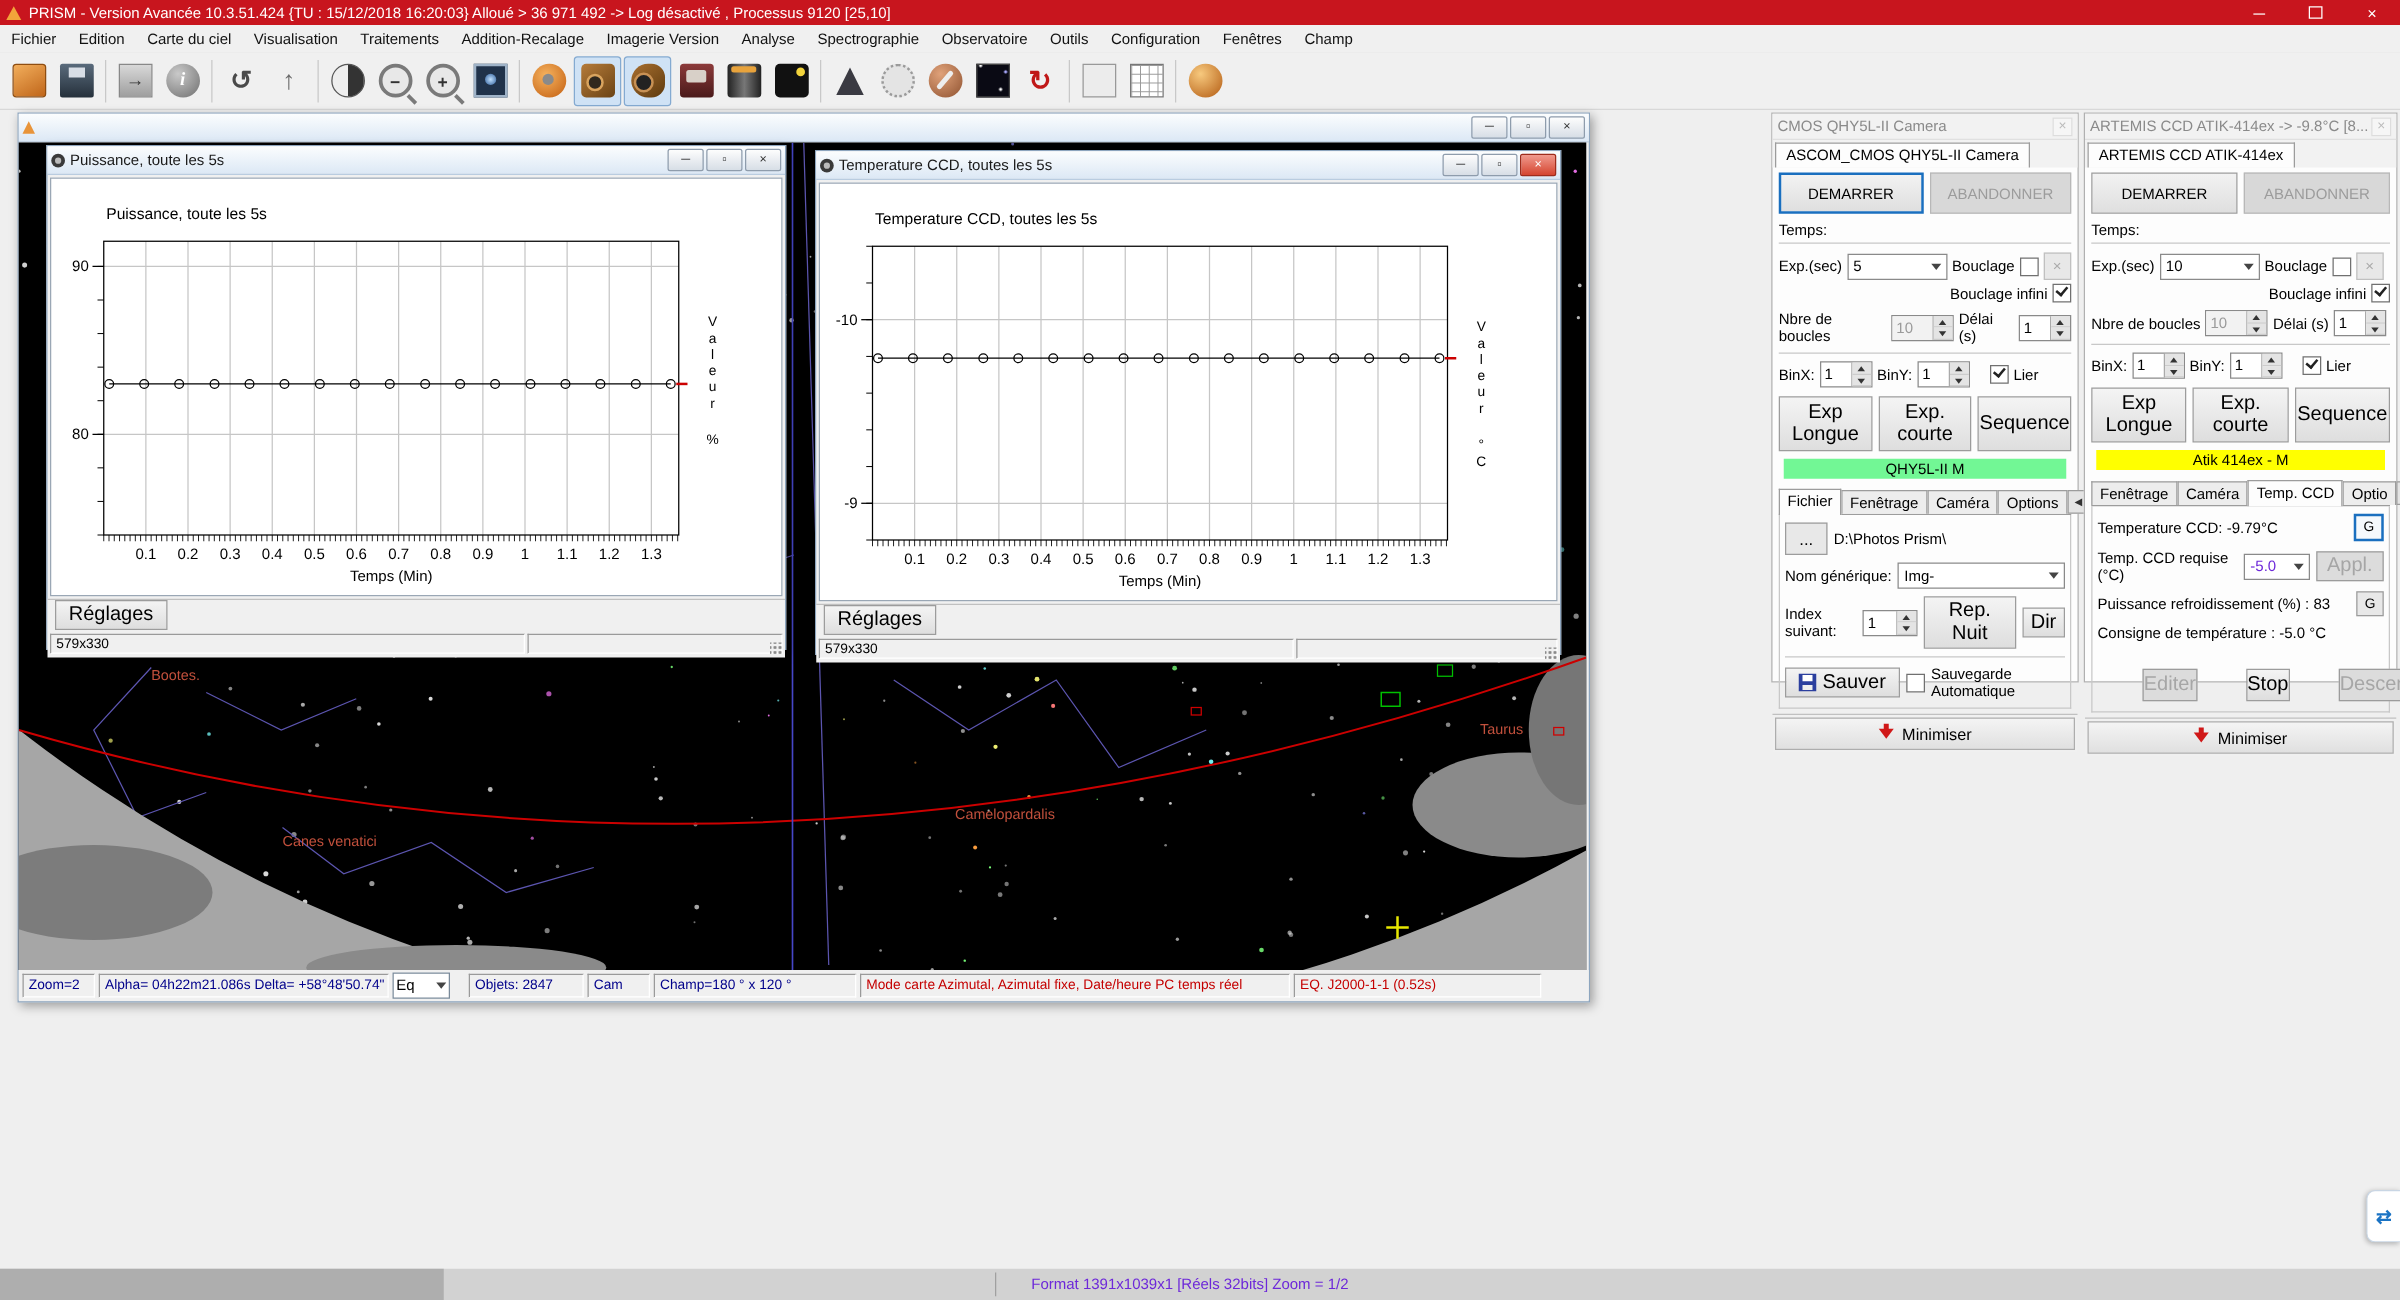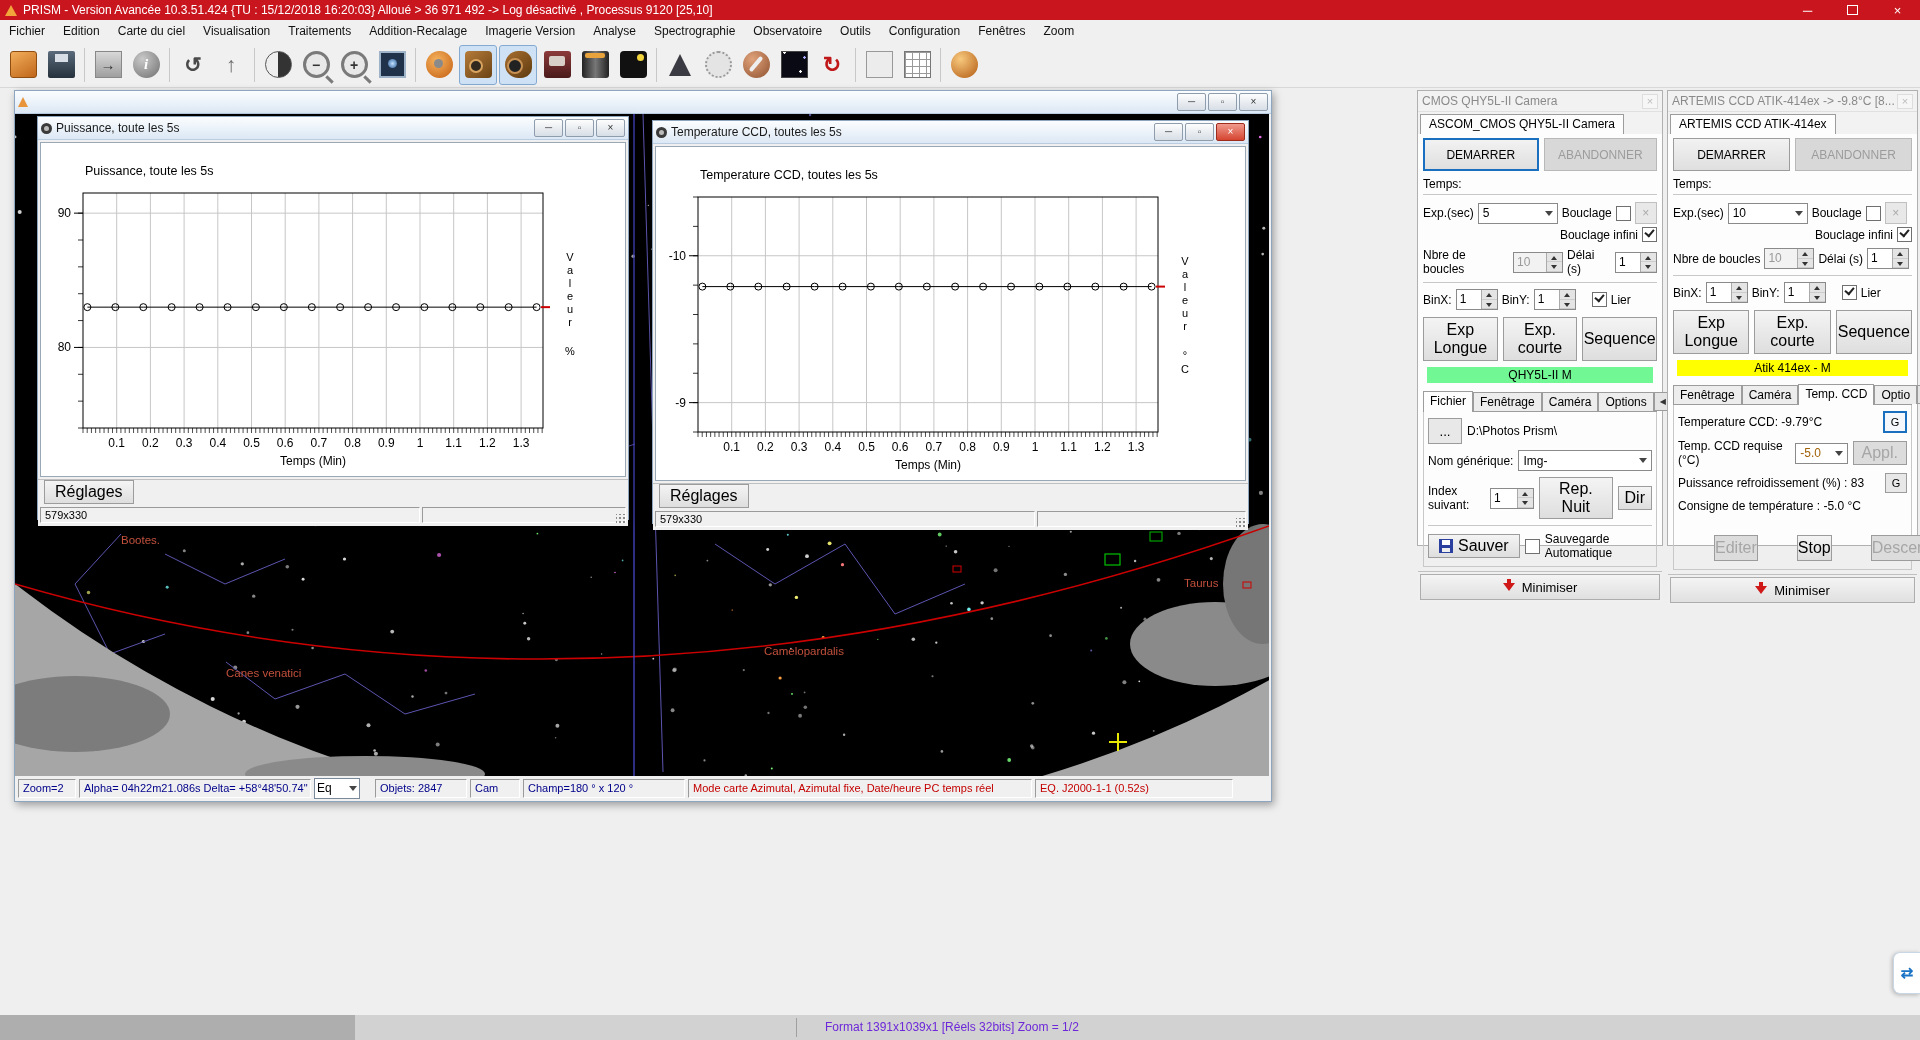--- a/index.html
+++ b/index.html
@@ -116,21 +116,21 @@
   .spinv{padding:2px 3px;min-width:18px;}
   .spinv.dis{color:#9A9A9A;background:#F2F2F2;}
   .spinb{width:15px;display:flex;flex-direction:column;border-left:1px solid #AAA;}
   .spinb i{flex:1;background:#E4E4E4;position:relative;border-bottom:1px solid #CCC;}
   .spinb i:after{content:"";position:absolute;left:4px;top:3px;border-left:3px solid transparent;border-right:3px solid transparent;}
   .spinb i.u:after{border-bottom:4px solid #333;}
   .spinb i.d:after{border-top:4px solid #333;}
   .combo{display:inline-flex;border:1px solid #8A8A8A;background:#fff;height:19px;align-items:center;}
   .combo .v{padding:0 4px;flex:1;}
   .combo .a{width:16px;display:flex;align-items:center;justify-content:center;align-self:stretch;}
-  .combo.dis .v{color:#a16207;}
+  .combo.dis .v{color:#6d28d9;}
   .cb{width:13px;height:13px;border:1px solid #707070;background:#fff;display:inline-block;position:relative;flex:none;}
   .cb.on:after{content:"";position:absolute;left:2px;top:1px;width:7px;height:4px;border-left:2px solid #222;
                border-bottom:2px solid #222;transform:rotate(-50deg);}
   .xsmbtn{width:20px;height:20px;border:1px solid #C0C0C0;background:#E8E8E8;color:#AAA;font-size:12px;
           display:inline-flex;align-items:center;justify-content:center;}
   .b3{display:flex;gap:5px;margin-top:7px;}
   .b3 .btn{flex:1;padding:3px 0;text-align:center;}
   .banner{height:16px;margin:6px 4px 0;text-align:center;font-size:12px;line-height:16px;}
   .tabs2{display:flex;align-items:flex-end;margin-top:7px;position:relative;height:21px;border-bottom:1px solid #9C9C9C;}
   .tab2{border:1px solid #9C9C9C;border-bottom:none;background:#EDEDED;padding:2px 6px 2px;font-size:12px;white-space:nowrap;}
@@ -189,21 +189,21 @@
     <div class="menuitem">Visualisation</div>
     <div class="menuitem">Traitements</div>
     <div class="menuitem">Addition-Recalage</div>
     <div class="menuitem">Imagerie Version</div>
     <div class="menuitem">Analyse</div>
     <div class="menuitem">Spectrographie</div>
     <div class="menuitem">Observatoire</div>
     <div class="menuitem">Outils</div>
     <div class="menuitem">Configuration</div>
     <div class="menuitem">Fenêtres</div>
-    <div class="menuitem">Zoom</div>
+    <div class="menuitem">Champ</div>
   </div>
 
 <div class="toolbar" id="toolbar">
     <div class="tbtn">
       <div class="ticon t-folder"></div>
     </div>
     <div class="tbtn">
       <div class="ticon t-floppy"></div>
     </div>
     <div class="tsep"></div>

